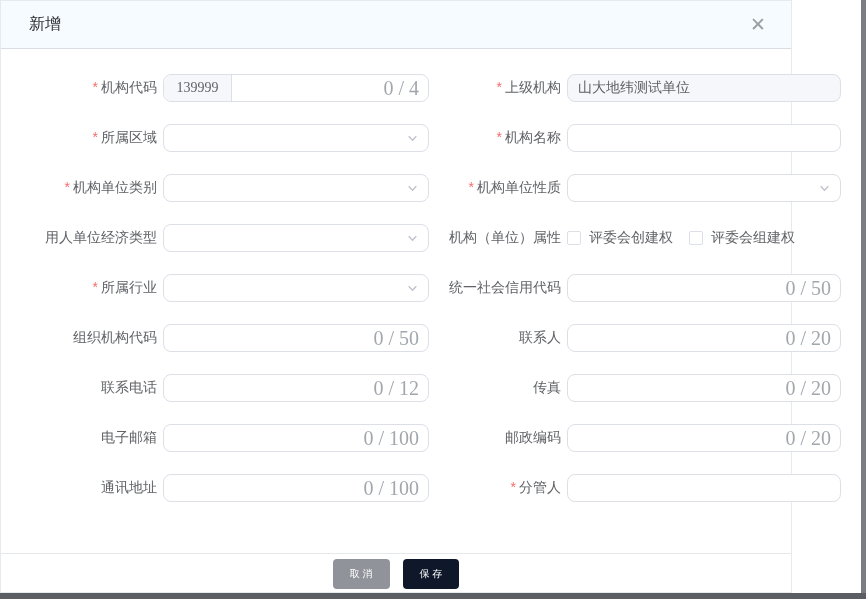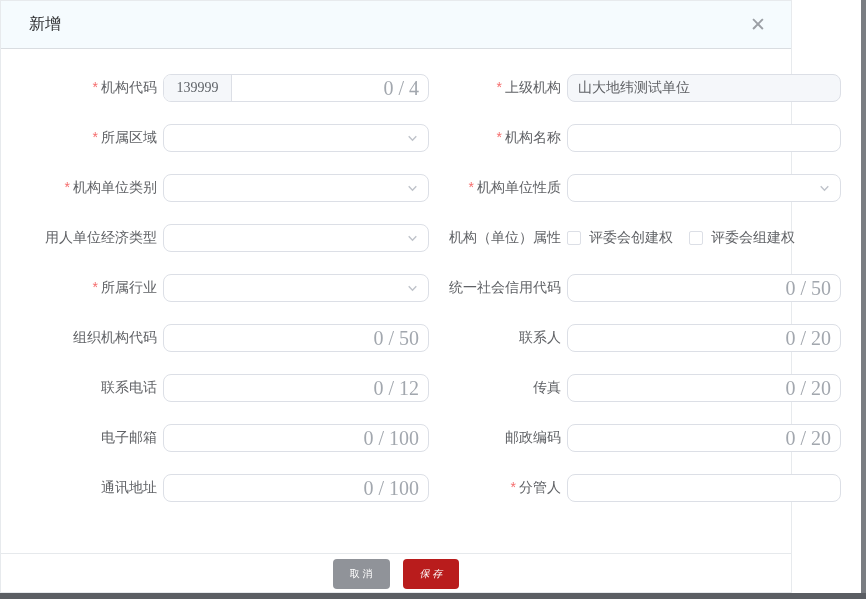--- a/index.html
+++ b/index.html
@@ -25,21 +25,21 @@
   .prepend{flex:none;width:67px;height:100%;background:#f5f7fa;border-right:1px solid #dcdfe6;display:flex;align-items:center;justify-content:center;color:#5f6368;font-size:14px;}
   .igrow{flex:1;display:flex;align-items:center;height:100%;}
   .checkbox-row{display:flex;align-items:center;height:28px;font-size:14px;color:#606266;}
   .checkbox-item{display:flex;align-items:center;cursor:pointer;}
   .checkbox-item + .checkbox-item{margin-left:16px;}
   .checkbox-box{width:14px;height:14px;border:1px solid #dcdfe6;border-radius:2px;background:#fff;margin-right:8px;box-sizing:border-box;}
   .footer-divider{height:1px;background:#e6e9ec;margin-top:51px;}
   .dialog-footer{display:flex;justify-content:center;padding-top:5px;}
   .btn{height:30px;padding:0 17px;border:none;border-radius:4px;color:#ffffff;font-size:10px;line-height:30px;cursor:pointer;}
   .btn-cancel{background:#909399;margin-right:13px;}
-  .btn-save{background:#b91c1c;font-style:italic;}
+  .btn-save{background:#0f172a;}
 </style>
 </head>
 <body>
 
 <div class="screen">
   <div class="dialog">
 
     <div class="dialog-header">
       <span class="dialog-title">新增</span>
       <span class="close-icon">✕</span>

